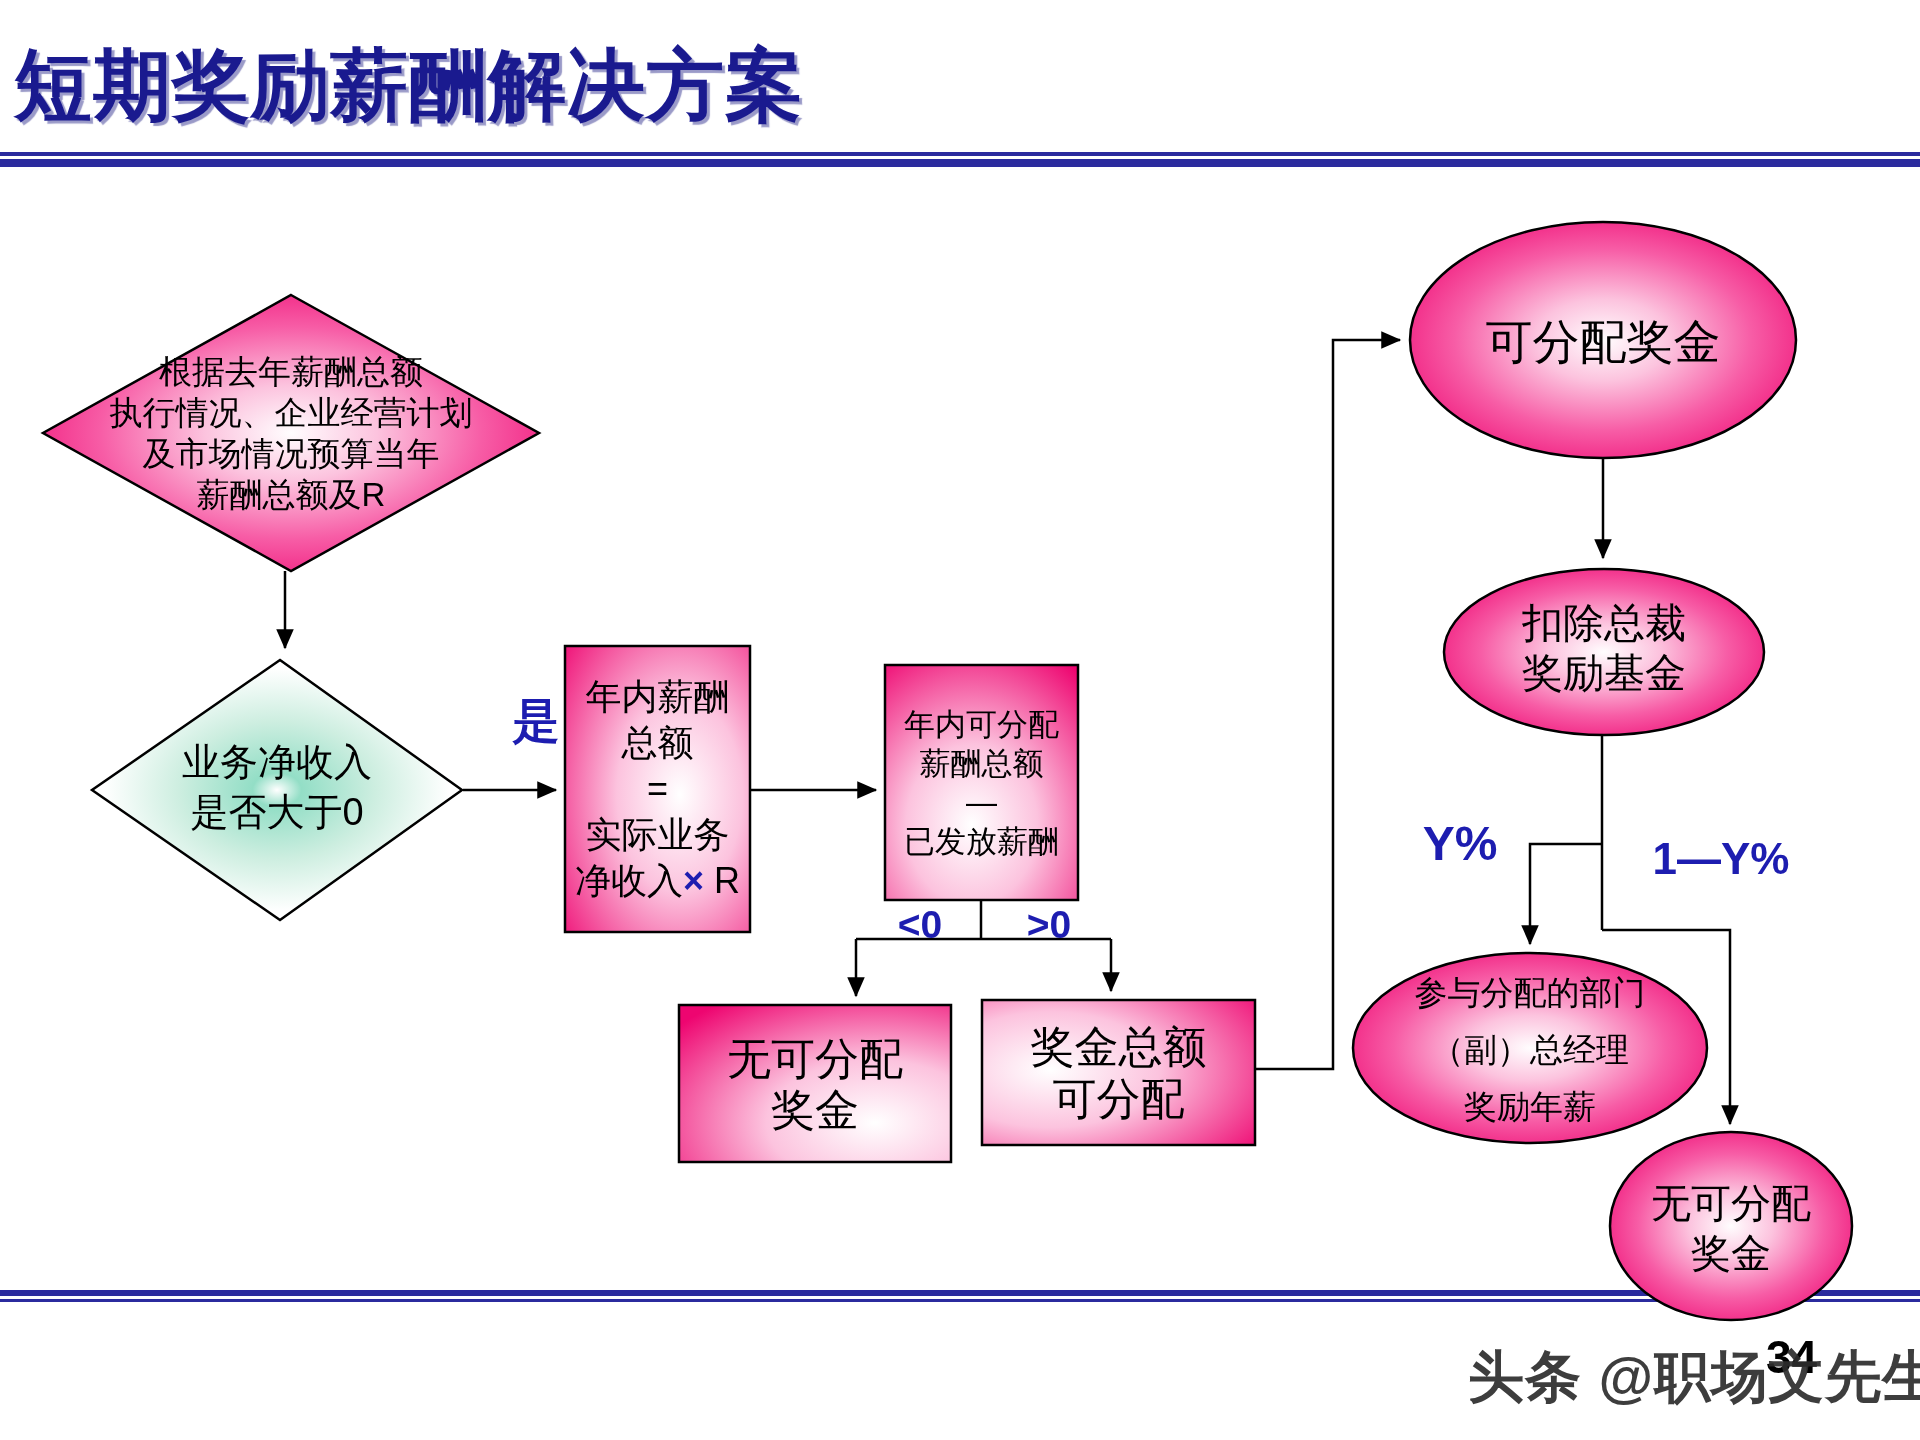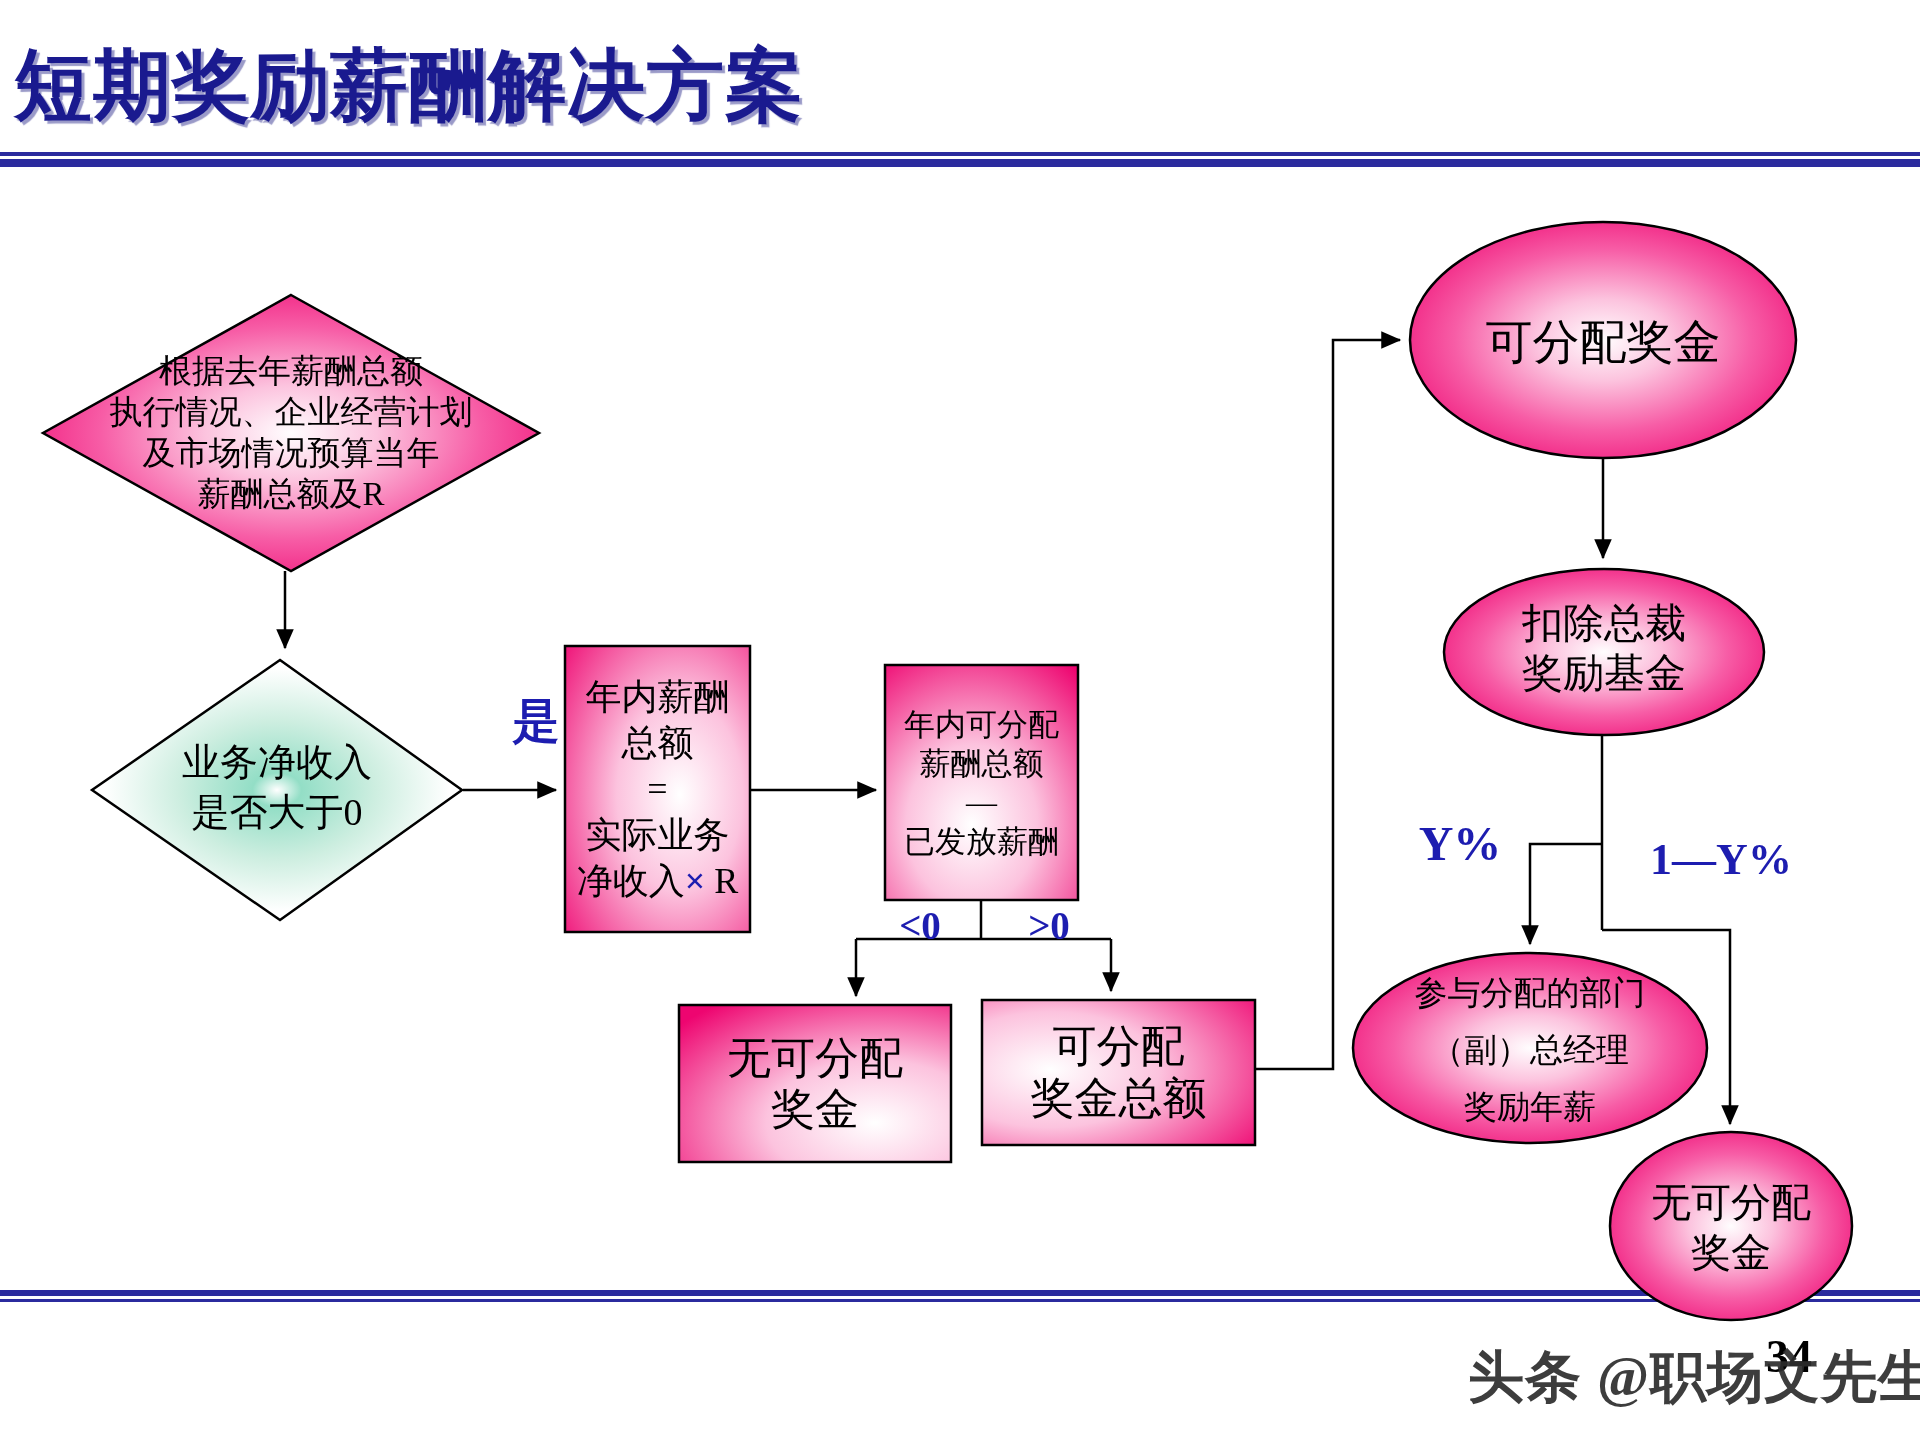--- a/index.html
+++ b/index.html
@@ -1,18 +1,18 @@
 <!DOCTYPE html>
 <html><head>
 <meta charset="utf-8">
 <style>
   html,body{margin:0;padding:0;background:#ffffff;}
   #slide{
     position:relative;width:1920px;height:1440px;background:#ffffff;overflow:hidden;
-    font-family:Liberation Serif, serif;
+    font-family:Liberation Sans, sans-serif;
   }
   
   #page-title{
     position:absolute;left:14px;top:34px;
     font-size:78px;font-weight:900;color:#1a1a8f;letter-spacing:1px;
     text-shadow:3px 3px 1px #9a9ac8;white-space:nowrap;
   }
   .rule{position:absolute;left:0;width:1920px;background:#2b2b9e;}
   #top-rule-thin{top:152px;height:4px;}
   #top-rule-thick{top:159px;height:8px;}
@@ -159,22 +159,22 @@
     <div>实际业务</div>
     <div><span>净收入</span><span class="blue-inline">×</span><span> R</span></div>
   </div>
 
   <div class="node-text" id="t-boxL">
     <div>无可分配</div>
     <div>奖金</div>
   </div>
 
   <div class="node-text" id="t-boxR">
+    <div>奖金总额</div>
     <div>可分配</div>
-    <div>奖金总额</div>
   </div>
 
   <div class="node-text" id="t-ellD">
     <div>可分配奖金</div>
   </div>
 
   <div class="node-text" id="t-ellE">
     <div>扣除总裁</div>
     <div>奖励基金</div>
   </div>

